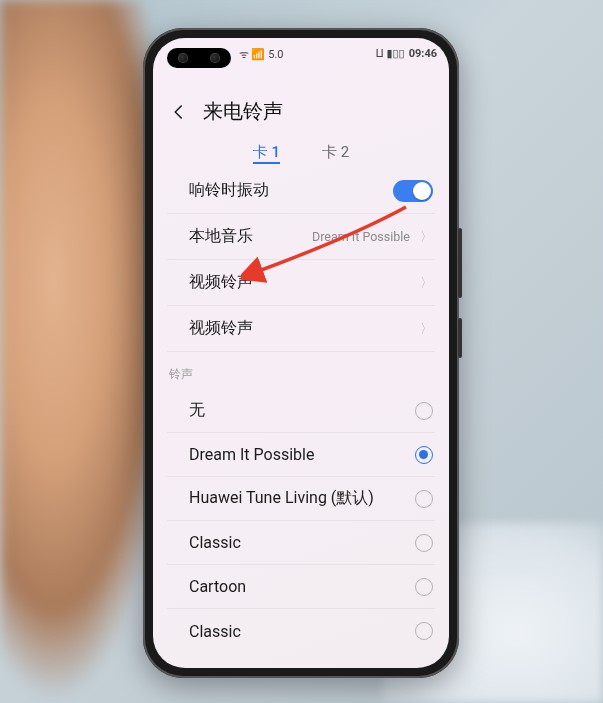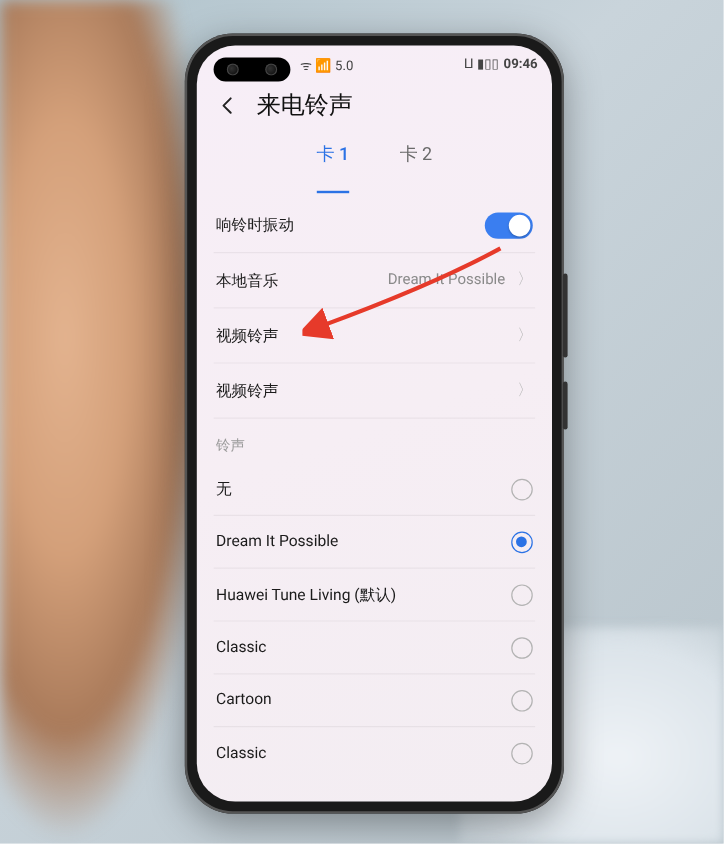--- a/index.html
+++ b/index.html
@@ -17,21 +17,21 @@
   }
   .env-bottom {
     position: absolute; right: 0; bottom: 0; width: 220px; height: 180px;
     background: radial-gradient(ellipse at 60% 60%, #eef2f6 0%, #dce4ea 60%, transparent 100%);
     filter: blur(4px);
   }
 
   
   .phone {
     position: absolute;
-    left: 154px;
+    left: 143px;
     top: 28px;
     width: 316px;
     height: 650px;
     background: #1a1a1a;
     border-radius: 40px;
     box-shadow: 0 8px 30px rgba(0,0,0,0.35), inset 0 0 0 2px #555;
     padding: 10px;
   }
   .screen {
     width: 100%;
@@ -73,35 +73,36 @@
   }
   .status-left, .status-right { display: flex; align-items: center; gap: 4px; }
   .status-right .clock { font-weight: 700; }
 
   
   .app-header {
     display: flex;
     align-items: center;
     gap: 14px;
     padding: 6px 16px 10px 16px;
+    margin-top: 24px;
   }
   .back-arrow { width: 20px; height: 20px; display:flex; align-items:center; justify-content:center;}
   .page-title { font-size: 20px; font-weight: 500; color: #111; }
 
   
   .tabs {
     display: flex;
     justify-content: center;
     gap: 42px;
     padding: 8px 0 4px 0;
   }
   .tab {
     font-size: 15px;
     color: #6a6a6a;
-    padding-bottom: 23px;
+    padding-bottom: 2px;
     position: relative;
   }
   .tab.active { color: #2b72e5; font-weight: 500; }
   .tab.active::after {
     content: "";
     position: absolute;
     left: 0; right: 0; bottom: 0;
     height: 2px; background: #2b72e5;
   }
 
@@ -109,21 +110,21 @@
   .content { padding: 0 14px; }
   .row {
     display: flex;
     align-items: center;
     justify-content: space-between;
     min-height: 46px;
     padding: 0 2px;
     border-bottom: 1px solid rgba(0,0,0,0.05);
   }
   .row:last-child { border-bottom: none; }
-  .row .label { font-size: 13px; color: #1b1b1b; }
+  .row .label { font-size: 16px; color: #1b1b1b; margin-left: 20px; }
   .row .value { font-size: 12.5px; color: #8a8a8a; margin-right: 4px;}
   .row .trail { display: flex; align-items: center; gap: 6px;}
   .chevron { color: #b8b8b8; font-size: 13px; line-height:1; }
 
   
   .toggle {
     width: 40px; height: 22px; border-radius: 11px;
     background: #3a7ef0;
     position: relative;
   }

